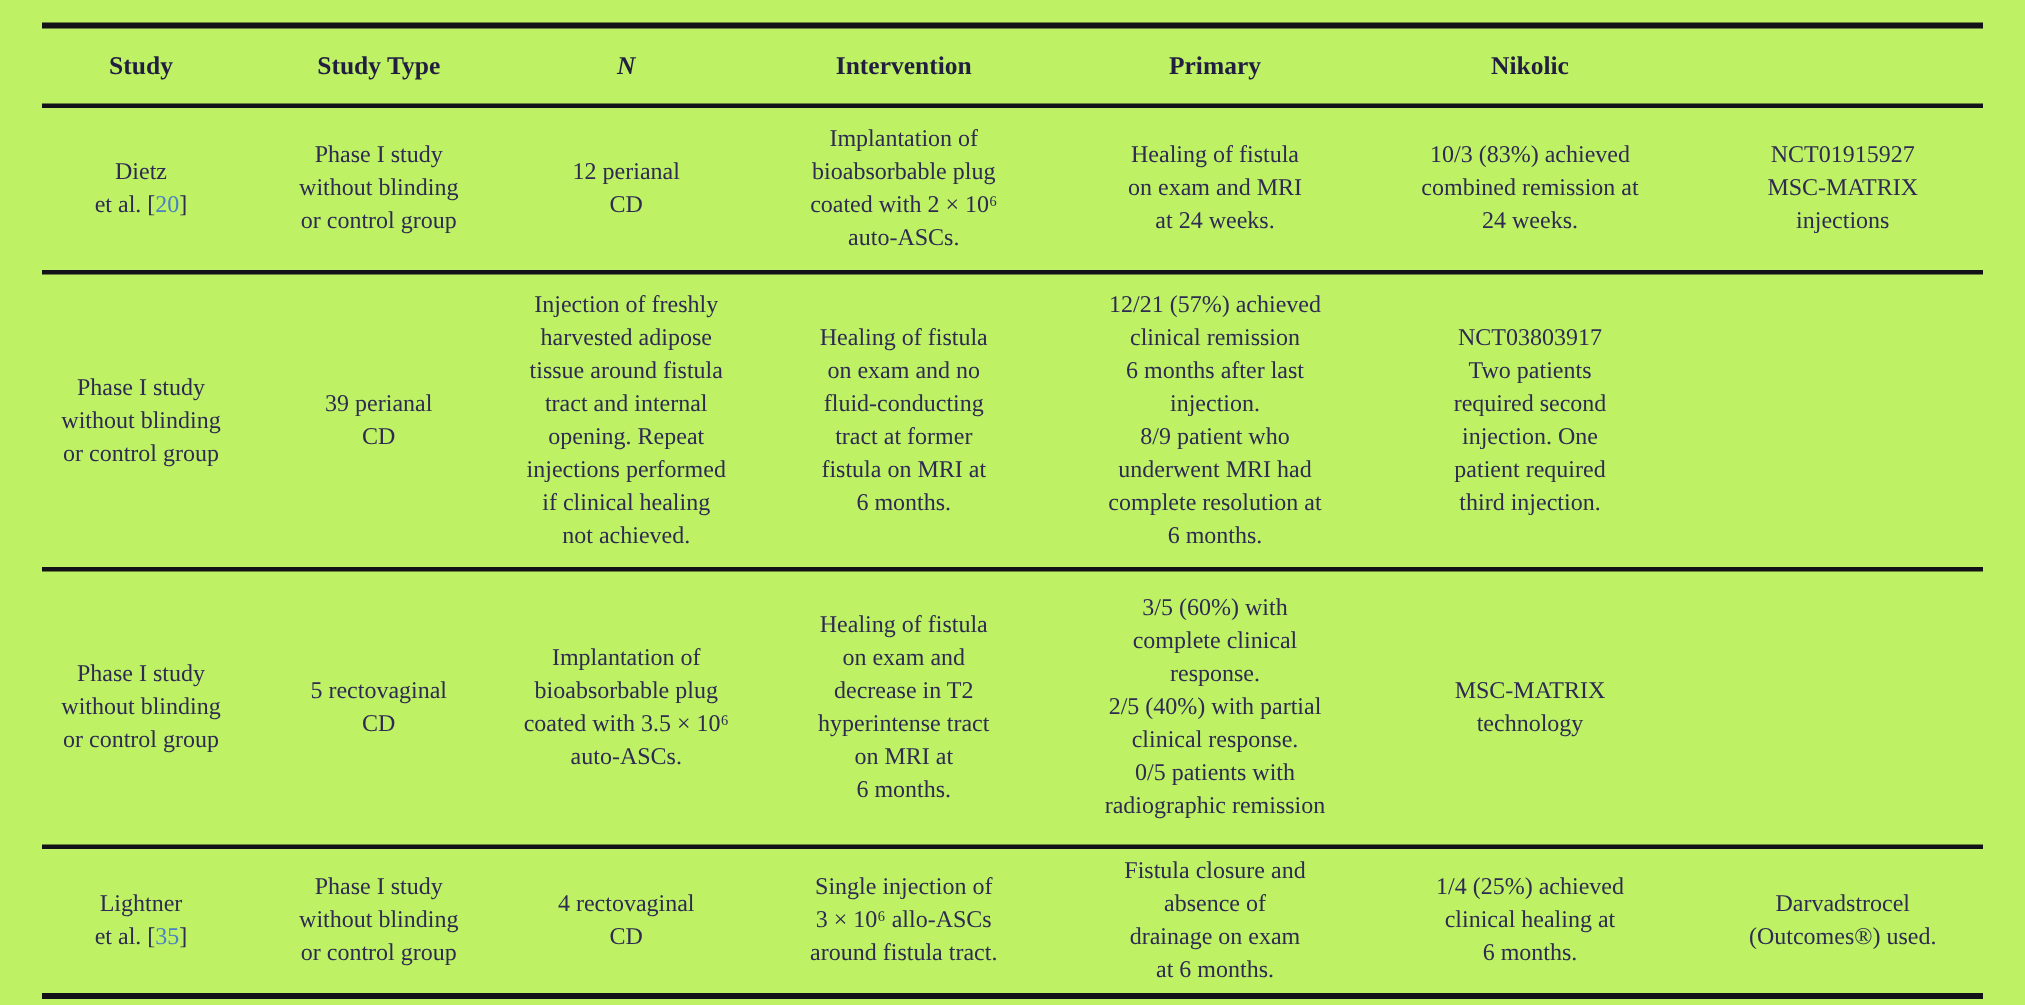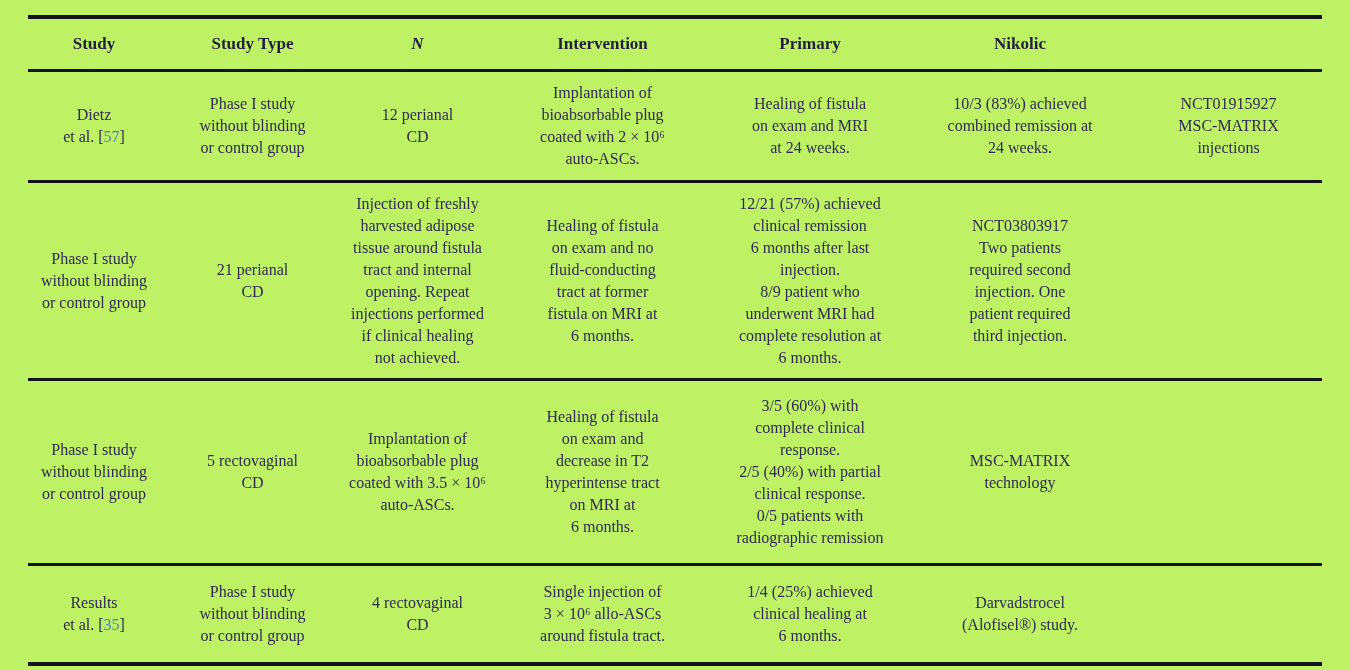--- a/index.html
+++ b/index.html
@@ -76,21 +76,21 @@
       <div class="hcell">Study</div>
       <div class="hcell">Study Type</div>
       <div class="hcell italic">N</div>
       <div class="hcell">Intervention</div>
       <div class="hcell">Primary</div>
       <div class="hcell">Nikolic</div>
     </div>
 
     <div id="rows-container">
         <div class="trow data-row row-h1">
-    <div class="cell"><span class="study-name">Dietz</span><span>et al. [</span><span class="ref-link">57</span><span>]</span></div>
+    <div class="cell"><span class="study-name">Dietz</span><span>et al. [</span><span class="ref-link">20</span><span>]</span></div>
     <div class="cell">Phase I study
 without blinding
 or control group</div>
     <div class="cell">12 perianal
 CD</div>
     <div class="cell">Implantation of
 bioabsorbable plug
 coated with 2 × 10⁶
 auto-ASCs.</div>
     <div class="cell">Healing of fistula
@@ -100,21 +100,21 @@
 combined remission at
 24 weeks.</div>
     <div class="cell">NCT01915927
 MSC-MATRIX
 injections</div>
   </div>
         <div class="trow data-row row-h2">
     <div class="cell">Phase I study
 without blinding
 or control group</div>
-    <div class="cell">21 perianal
+    <div class="cell">39 perianal
 CD</div>
     <div class="cell">Injection of freshly
 harvested adipose
 tissue around fistula
 tract and internal
 opening. Repeat
 injections performed
 if clinical healing
 not achieved.</div>
     <div class="cell">Healing of fistula
@@ -158,31 +158,35 @@
 complete clinical
 response.
 2/5 (40%) with partial
 clinical response.
 0/5 patients with
 radiographic remission</div>
     <div class="cell">MSC-MATRIX
 technology</div>
   </div>
         <div class="trow data-row row-h4">
-    <div class="cell"><span class="study-name">Results</span><span>et al. [</span><span class="ref-link">35</span><span>]</span></div>
+    <div class="cell"><span class="study-name">Lightner</span><span>et al. [</span><span class="ref-link">35</span><span>]</span></div>
     <div class="cell">Phase I study
 without blinding
 or control group</div>
     <div class="cell">4 rectovaginal
 CD</div>
     <div class="cell">Single injection of
 3 × 10⁶ allo-ASCs
 around fistula tract.</div>
+    <div class="cell">Fistula closure and
+absence of
+drainage on exam
+at 6 months.</div>
     <div class="cell">1/4 (25%) achieved
 clinical healing at
 6 months.</div>
     <div class="cell">Darvadstrocel
-(Alofisel®) study.</div>
+(Outcomes®) used.</div>
   </div>
       </div>
 
   </div>
 </div>
 
 </body></html>

